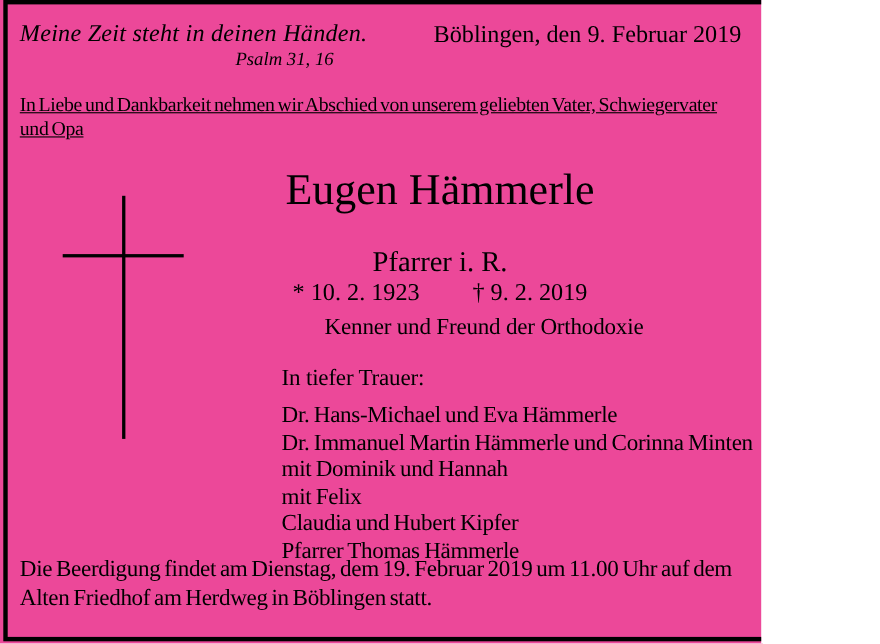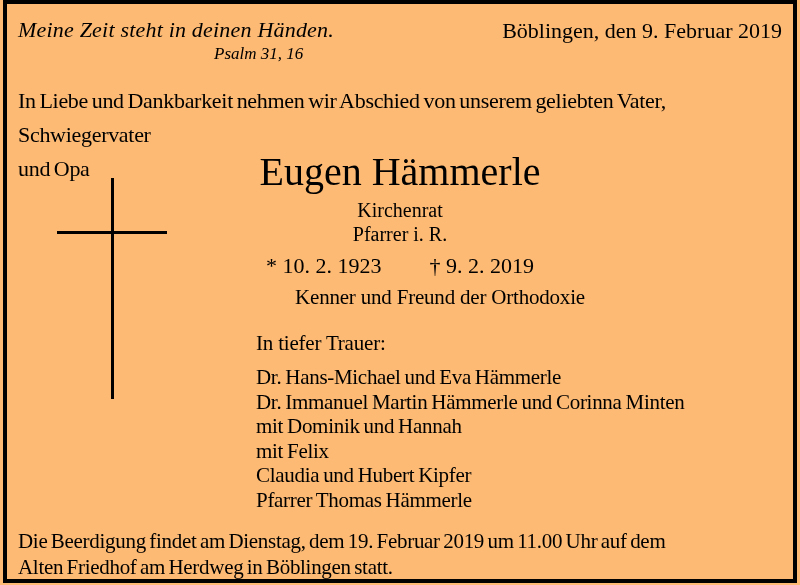--- a/index.html
+++ b/index.html
@@ -2,23 +2,23 @@
 <html><head>
 <meta charset="utf-8">
 <style>
   html, body {
     margin: 0;
     padding: 0;
     background: #ffffff;
   }
   .page {
     position: relative;
-    width: 800px;
+    width: 692px;
     height: 585px;
-    background: #fdba74;
+    background: #ec4899;
     color: #000000;
     font-family: "Liberation Serif", "DejaVu Serif", serif;
     overflow: hidden;
   }
   .frame {
     position: absolute;
     left: 3px;
     top: 0;
     width: 794px;
     height: 583px;
@@ -47,25 +47,26 @@
     right: 18px;
     top: 18px;
     font-size: 22px;
     white-space: nowrap;
   }
   .intro {
     position: absolute;
     left: 18px;
     top: 84px;
     width: 772px;
-    font-size: 22px;
-    line-height: 34px;
+    font-size: 18px;
+    line-height: 22px;
     letter-spacing: -0.3px;
     word-spacing: -1.5px;
     white-space: pre-line;
+    text-decoration: underline;
   }
   .cross {
     position: absolute;
     left: 0;
     top: 0;
   }
   .cross-v {
     position: absolute;
     left: 111px;
     top: 178px;
@@ -97,21 +98,21 @@
     width: 800px;
     text-align: center;
     font-size: 20px;
   }
   .title-line-2 {
     position: absolute;
     left: 0;
     top: 223px;
     width: 800px;
     text-align: center;
-    font-size: 20px;
+    font-size: 26px;
   }
   .dates {
     position: absolute;
     left: 0;
     top: 253px;
     width: 800px;
     display: flex;
     justify-content: center;
     gap: 48px;
     font-size: 22px;
@@ -138,21 +139,21 @@
     left: 256px;
     top: 365px;
     font-size: 21px;
     line-height: 24.5px;
     letter-spacing: -0.3px;
     word-spacing: -1px;
   }
   .funeral {
     position: absolute;
     left: 18px;
-    top: 528px;
+    top: 504px;
     width: 772px;
     font-size: 21px;
     line-height: 26px;
     letter-spacing: -0.3px;
     word-spacing: -1.5px;
     white-space: pre-line;
   }
 </style>
 </head>
 <body>
@@ -170,21 +171,20 @@
   <div class="intro">In Liebe und Dankbarkeit nehmen wir Abschied von unserem geliebten Vater, Schwiegervater
 und Opa</div>
 
   <div class="cross">
     <div class="cross-v"></div>
     <div class="cross-h"></div>
   </div>
 
   <div class="name">Eugen Hämmerle</div>
 
-  <div class="title-line-1">Kirchenrat</div>
 
   <div class="title-line-2">Pfarrer i. R.</div>
 
   <div class="dates">
     <span>* 10. 2. 1923</span>
     <span>† 9. 2. 2019</span>
   </div>
 
   <div class="epithet">Kenner und Freund der Orthodoxie</div>
 

